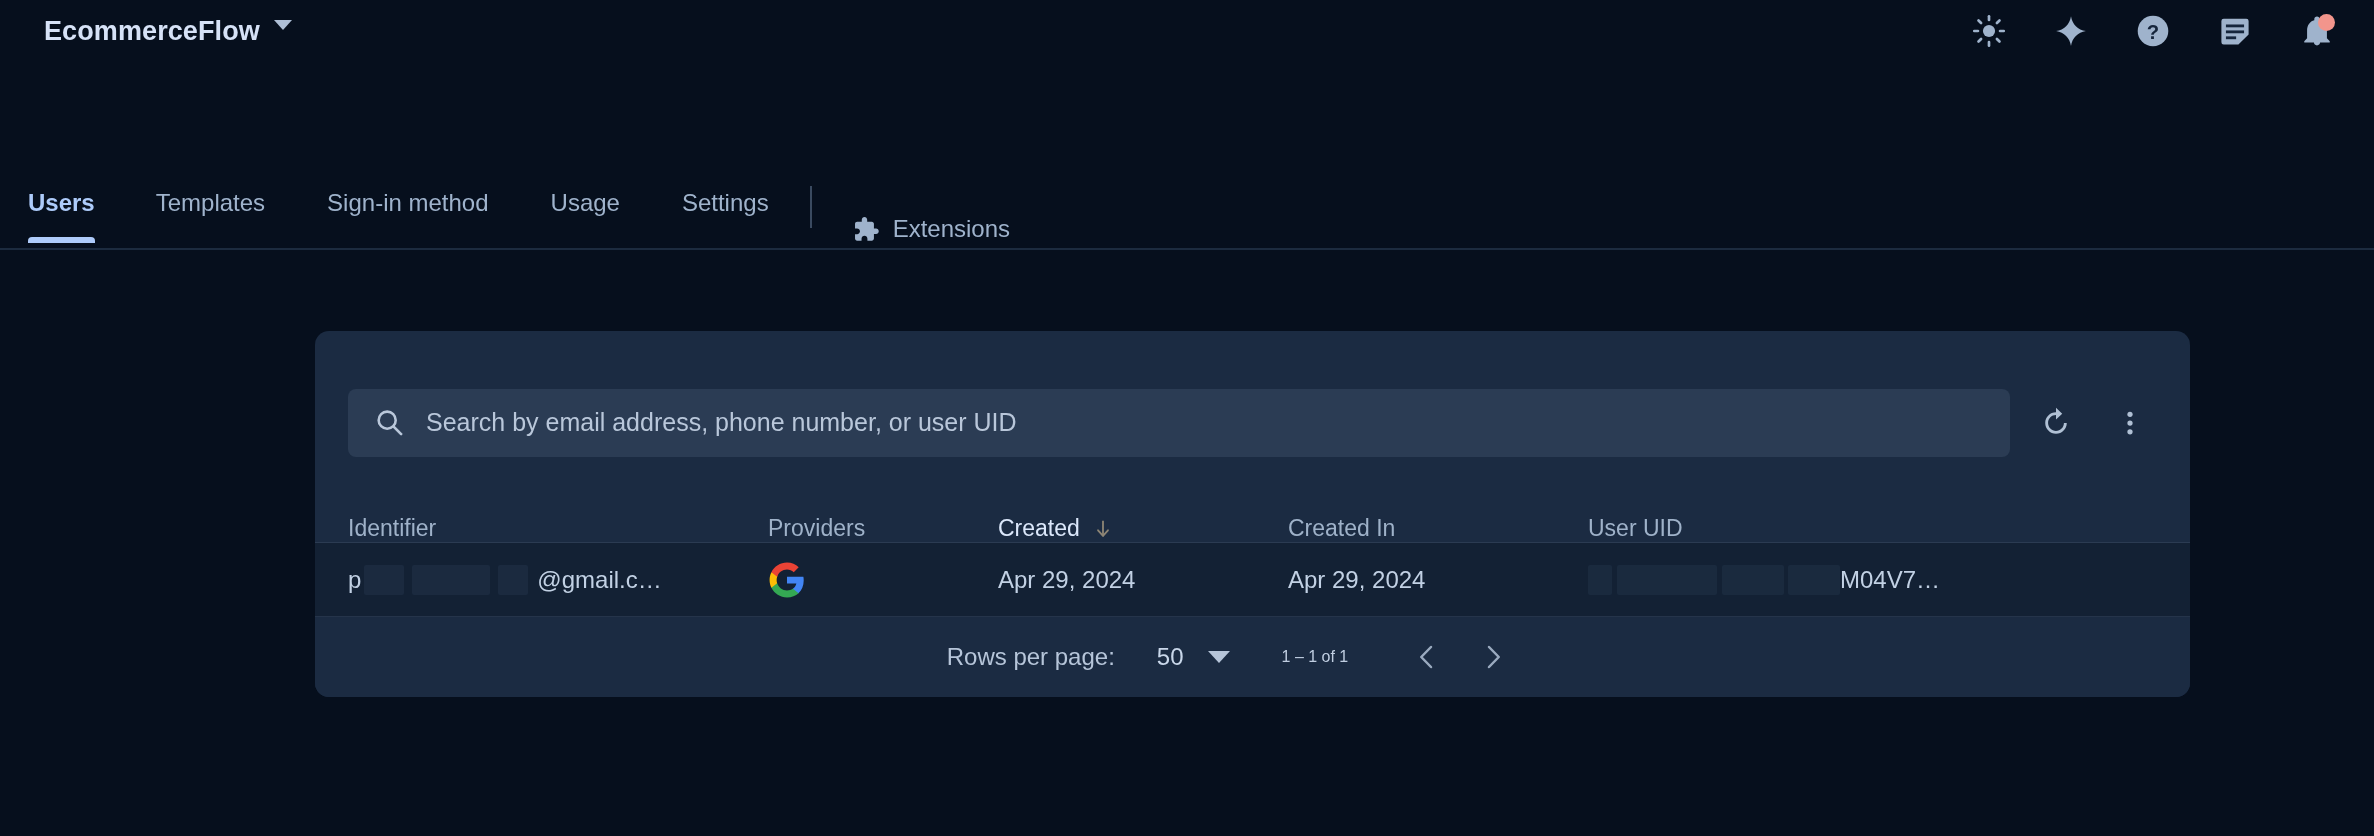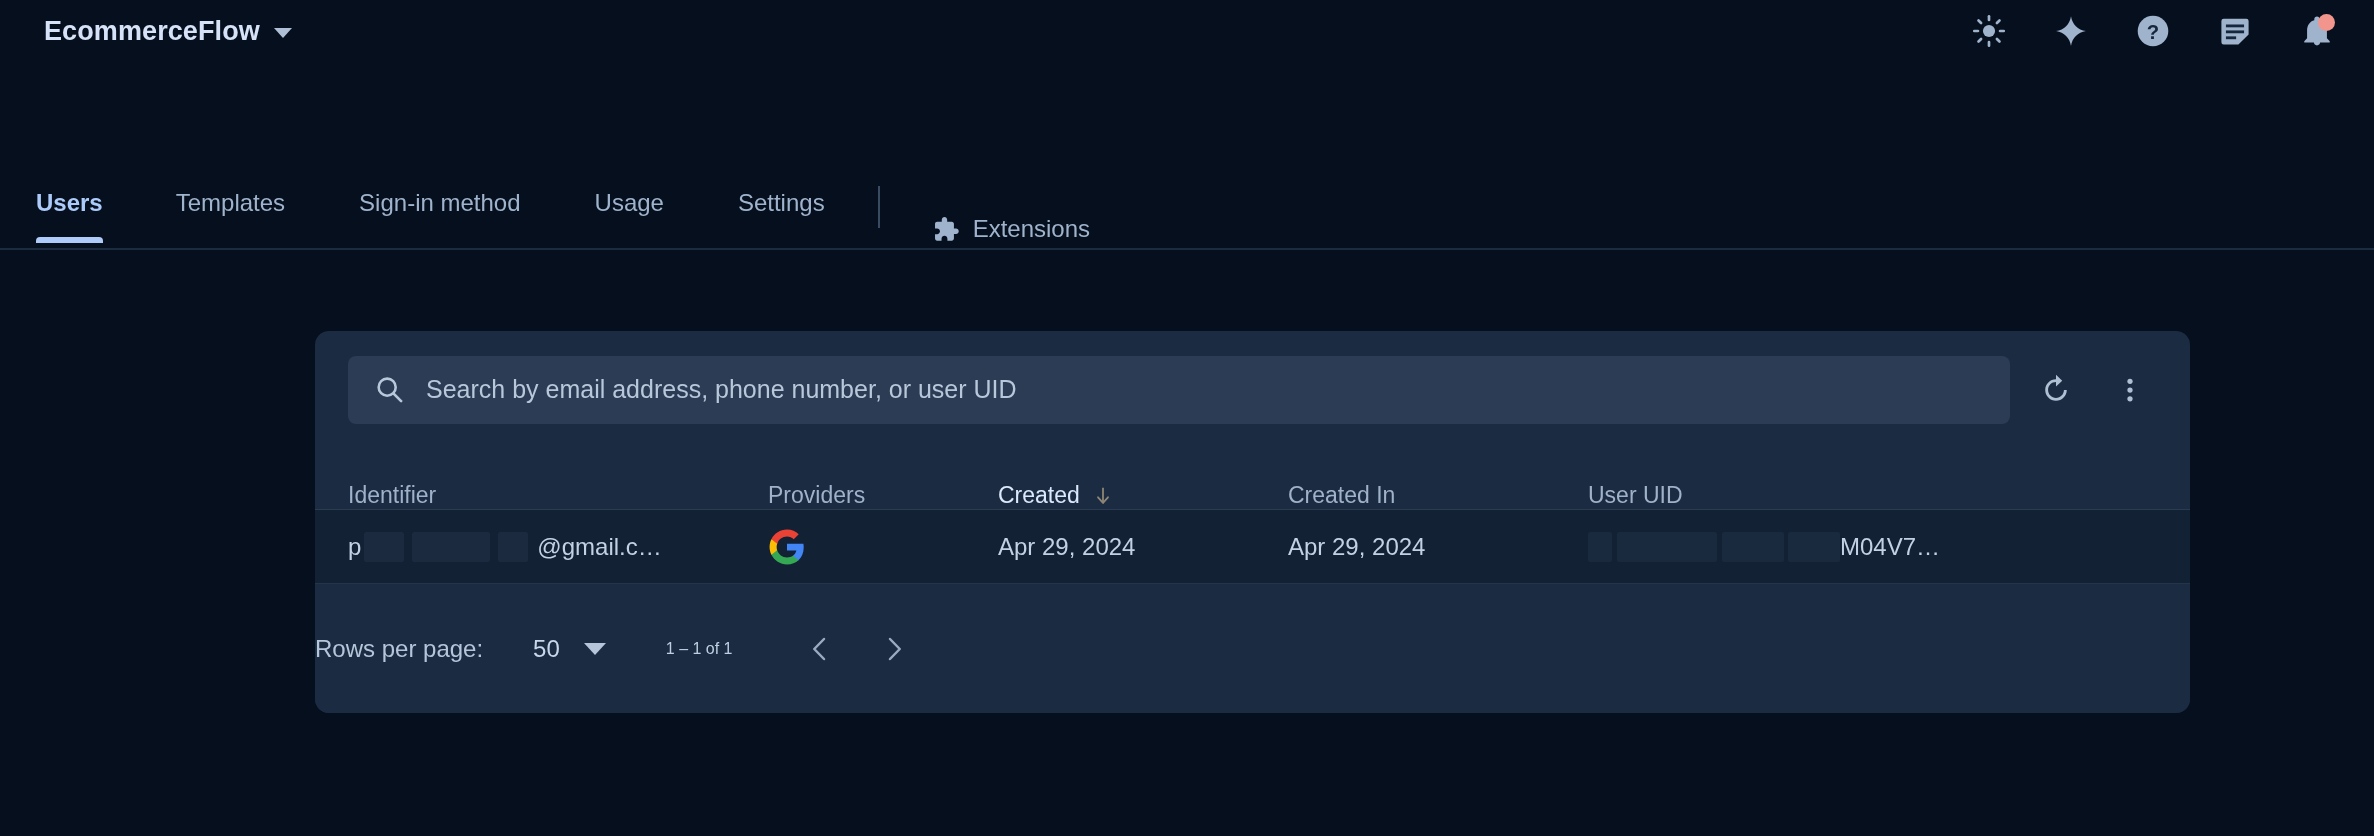--- a/index.html
+++ b/index.html
@@ -23,21 +23,21 @@
     top: 0; left: 0;
     width: 2374px;
     height: 62px;
     display: flex;
     align-items: center;
     justify-content: space-between;
     padding: 0 36px 0 44px;
   }
   .project {
     display: flex;
-    align-items: center;
+    align-items: flex-start;
     gap: 14px;
     cursor: pointer;
   }
   .project-name {
     font-size: 27px;
     font-weight: bold;
     color: #d6e2f7;
     letter-spacing: .1px;
   }
   .caret-down {
@@ -88,22 +88,22 @@
     top: 186px;
     left: 0;
     width: 2374px;
     height: 64px;
     border-bottom: 2px solid #1c2b3f;
   }
   .tabs {
     display: flex;
     align-items: flex-start;
     height: 100%;
-    padding-left: 36px;
-    gap: 12px;
+    padding-left: 28px;
+    gap: 0;
   }
   .tab {
     position: relative;
     font-size: 24px;
     color: #9fb3cc;
     padding: 0 31px;
     height: 57px;
     display: flex;
     align-items: flex-start;
     padding-top: 3px;
@@ -144,20 +144,21 @@
     border-radius: 14px;
     background: #1b2b42;
     overflow: hidden;
   }
   .card-toolbar {
     height: 117px;
     display: flex;
     align-items: center;
     padding: 0 32px 0 33px;
     gap: 0;
+    margin-top: 33px;
   }
   .search-field {
     flex: 1;
     height: 68px;
     background: #2b3c54;
     border-radius: 8px;
     display: flex;
     align-items: center;
     padding: 0 26px;
     gap: 21px;
@@ -246,26 +247,26 @@
     border-radius: 2px;
     height: 30px;
   }
   .uid-r1 { width: 24px; }
   .uid-r2 { width: 100px; margin-left: 5px; }
   .uid-r3 { width: 62px; margin-left: 5px; }
   .uid-r4 { width: 52px; margin-left: 4px; }
 
   
   .tfoot {
-    height: 129px;
-    display: flex;
-    align-items: center;
-    justify-content: flex-start;
+    height: 80px;
+    display: flex;
+    align-items: center;
+    justify-content: center;
     padding-right: 34px;
-    gap: 8px;
+    gap: 0;
     background: #1b2b42;
   }
   .rows-label {
     font-size: 24px;
     color: #b6c5d9;
   }
   .rows-select {
     display: flex;
     align-items: center;
     gap: 24px;

